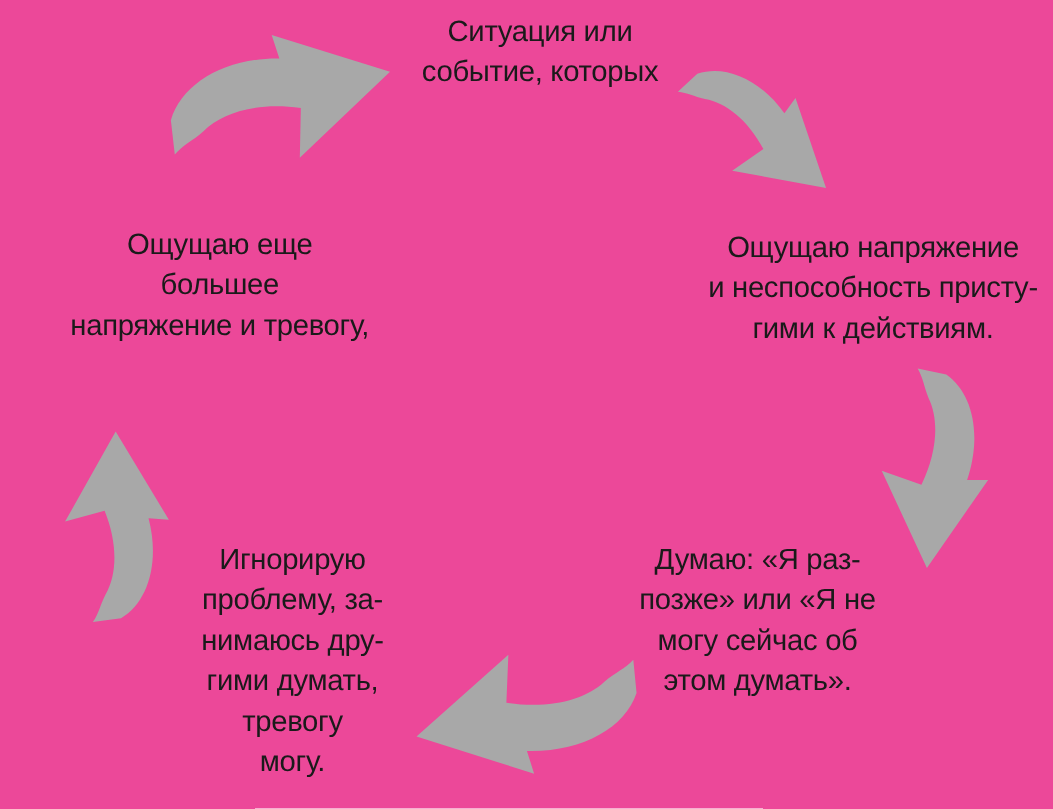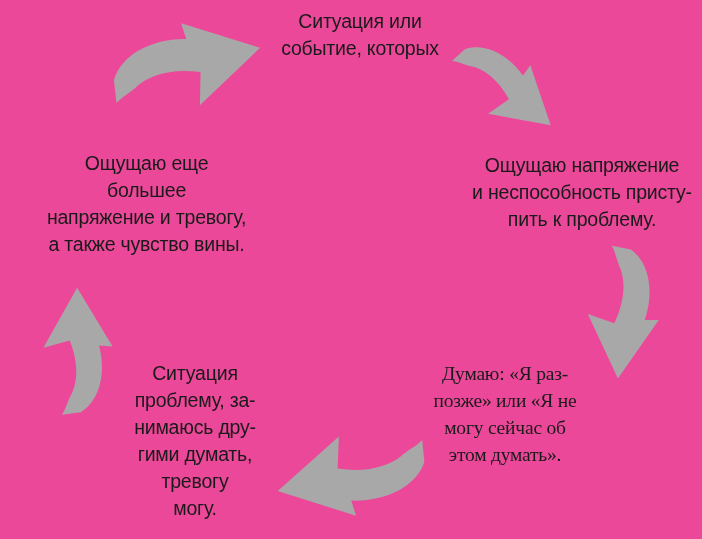--- a/index.html
+++ b/index.html
@@ -21,21 +21,21 @@
   }
   .arrow { position: absolute; }
   .arrow svg { display: block; width: 100%; height: 100%; }
   .a1 { left: 112px; top: 22px;  width: 150px; height: 85px; transform: rotate(-4deg); }
   .a2 { left: 450px; top: 55px;  width: 115px; height: 65px; transform: rotate(50deg); }
   .a3 { left: 559px; top: 278px; width: 130px; height: 72px; transform: rotate(104deg); }
   .a4 { left: 276px; top: 435px; width: 150px; height: 82px; transform: rotate(177deg); }
   .a5 { left: 16px;  top: 315px; width: 125px; height: 70px; transform: rotate(80deg) scaleX(-1); }
   .n-top          { left: 250px; top: 8px;   width: 220px; }
   .n-right        { left: 462px; top: 152px; width: 240px; }
-  .n-bottom-right { left: 405px; top: 360px; width: 200px; font-family: Liberation Serif, serif; }
+  .n-bottom-right { left: 405px; top: 360px; width: 200px; }
   .n-bottom-left  { left: 95px;  top: 360px; width: 200px; }
   .n-left         { left: 0px;   top: 150px; width: 205px; margin-left: 44px; }
 </style>
 </head>
 <body>
 
 <div id="stage">
 
   <svg width="0" height="0" style="position:absolute" aria-hidden="true">
     <defs>
@@ -70,38 +70,37 @@
   </div>
 
   <div class="node n-top">
     <div>Ситуация или</div>
     <div>событие, которых</div>
   </div>
 
   <div class="node n-right">
     <div>Ощущаю напряжение</div>
     <div>и неспособность присту-</div>
-    <div>пить к проблему.</div>
+    <div>гими к действиям.</div>
   </div>
 
   <div class="node n-bottom-right">
     <div>Думаю: «Я раз-</div>
     <div>позже» или «Я не</div>
     <div>могу сейчас об</div>
     <div>этом думать».</div>
   </div>
 
   <div class="node n-bottom-left">
-    <div>Ситуация</div>
+    <div>Игнорирую</div>
     <div>проблему, за-</div>
     <div>нимаюсь дру-</div>
     <div>гими думать,</div>
     <div>тревогу</div>
     <div>могу.</div>
   </div>
 
   <div class="node n-left">
     <div>Ощущаю еще большее</div>
     <div>напряжение и тревогу,</div>
-    <div>а также чувство вины.</div>
   </div>
 
 </div>
 
 </body></html>

